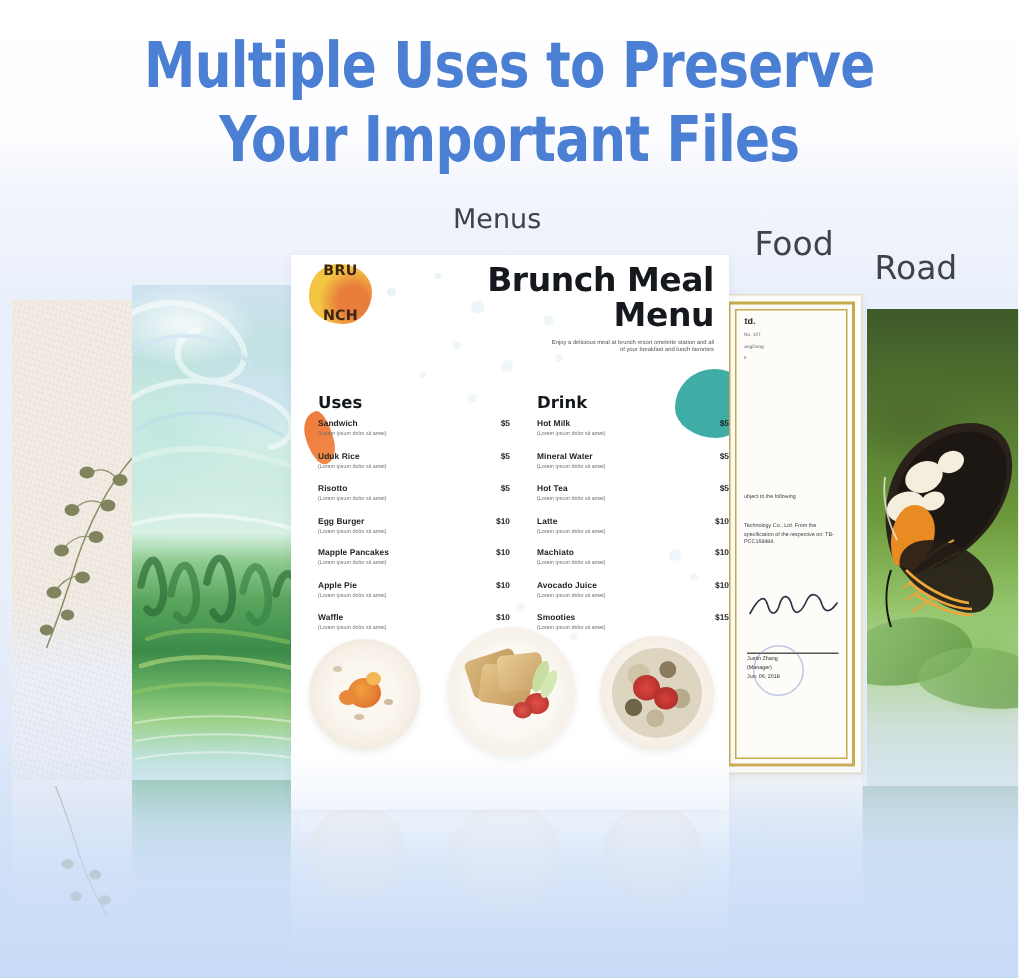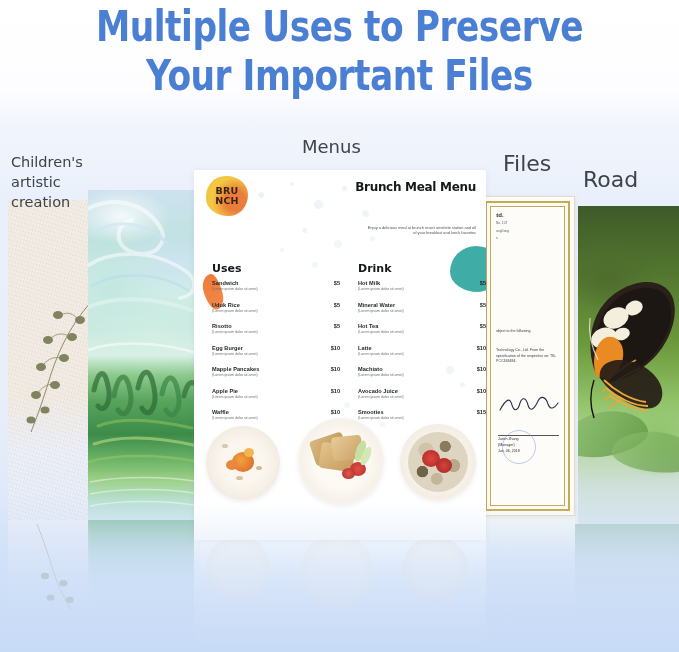--- a/index.html
+++ b/index.html
@@ -12,21 +12,21 @@
     position: relative;
     width: 679px; height: 652px;
     background: linear-gradient(to bottom, #ffffff 0%, #fdfdff 14%, #f2f5fc 19%, #eaf0fb 30%, #e9eff9 60%, #e2ebf9 72%, #d6e4f8 85%, #cfe0f7 100%);
     overflow: hidden;
   }
 
   
   .headline {
     position: absolute; left: 0; top: 0; width: 679px;
     text-align: center;
-    padding-top: 2px;
+    padding-top: 19px;
   }
   .headline .line {
     font-family: "DejaVu Sans", sans-serif;
     font-weight: bold;
     font-size: 42px;
     line-height: 49px;
     letter-spacing: -0.6px;
     color: #4a7fd4;
     transform: scaleX(0.82);
     transform-origin: center;
@@ -94,30 +94,30 @@
     left: 194px; top: 170px; width: 292px; height: 370px;
     background: #ffffff;
     z-index: 30;
     box-shadow: 0 1px 6px rgba(90,110,150,.10);
   }
   .dot { position: absolute; border-radius: 50%; background: #d8e9ef; }
   #brunch-logo {
     position: absolute; left: 12px; top: 6px; width: 42px; height: 40px;
     border-radius: 48% 52% 45% 55% / 52% 48% 55% 45%;
     background: radial-gradient(circle at 70% 62%, #e97d3c 0 26%, #f4c743 60%, #f2c13f 100%);
-    display: flex; flex-direction: column; align-items: center; justify-content: center;
+    display: flex; flex-direction: column; align-items: center; justify-content: space-between;
   }
   #brunch-logo span {
     font-family: "DejaVu Sans", sans-serif; font-weight: bold;
     font-size: 9.5px; line-height: 10.5px; color: #3a2410; letter-spacing: .2px;
   }
   #menu-title {
     position: absolute; right: 10px; top: 6px; width: 175px; text-align: right;
     font-family: "DejaVu Sans", sans-serif; font-weight: bold;
-    font-size: 12px; line-height: 23px; color: #15181c; letter-spacing: -.3px;
+    font-size: 22px; line-height: 23px; color: #15181c; letter-spacing: -.3px;
   }
   #menu-desc {
     position: absolute; right: 10px; top: 55px; width: 110px; text-align: right;
     font-size: 3.9px; line-height: 5.4px; color: #4a4f56;
   }
   #teal-blob {
     position: absolute; right: -14px; top: 76px; width: 50px; height: 46px;
     background: #3fada5;
     border-radius: 52% 48% 44% 56% / 56% 44% 56% 44%;
   }
@@ -487,19 +487,18 @@
         <path d="M26 124 C36 134 52 144 68 146"></path>
         <path d="M28 132 C40 142 56 150 70 150"></path>
         <path d="M32 140 C44 148 58 154 70 154"></path>
       </g>
       <path d="M16 124 C12 136 12 150 16 162" stroke="#1a1410" stroke-width="1.4" fill="none"></path>
       <path d="M20 104 C14 92 10 78 12 62" stroke="#f1ece0" stroke-width="1.2" fill="none" opacity=".8"></path>
     </svg>
   </div>
   <div class="panel" id="photo-refl"></div>
 
-  <div class="cat-label" id="label-children">Children's artistic creation</div>
   <div class="cat-label" id="label-menus">Menus</div>
-  <div class="cat-label" id="label-files">Files</div>
+  <div class="cat-label" id="label-files">Food</div>
   <div class="cat-label" id="label-photo">Road</div>
 
   <div id="floor"></div>
 </div>
 
 </body></html>

